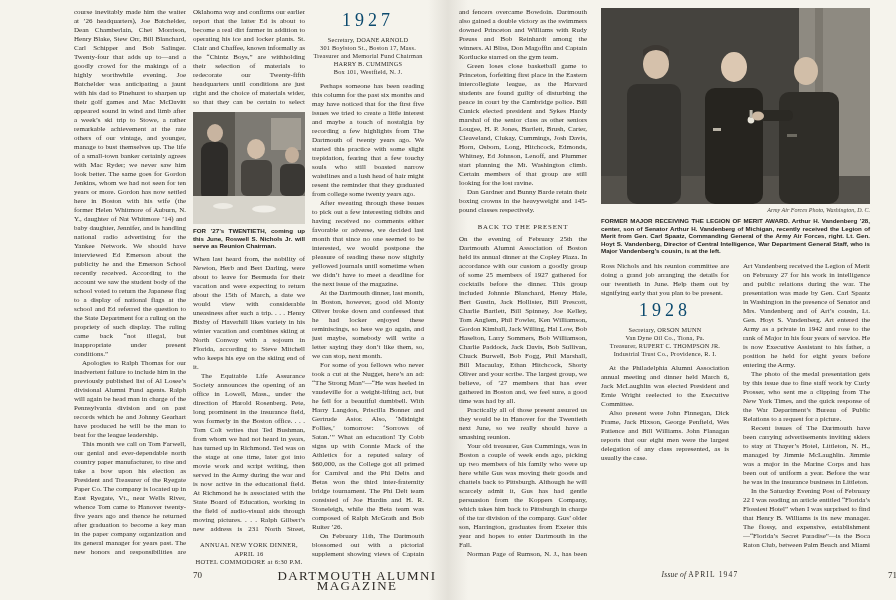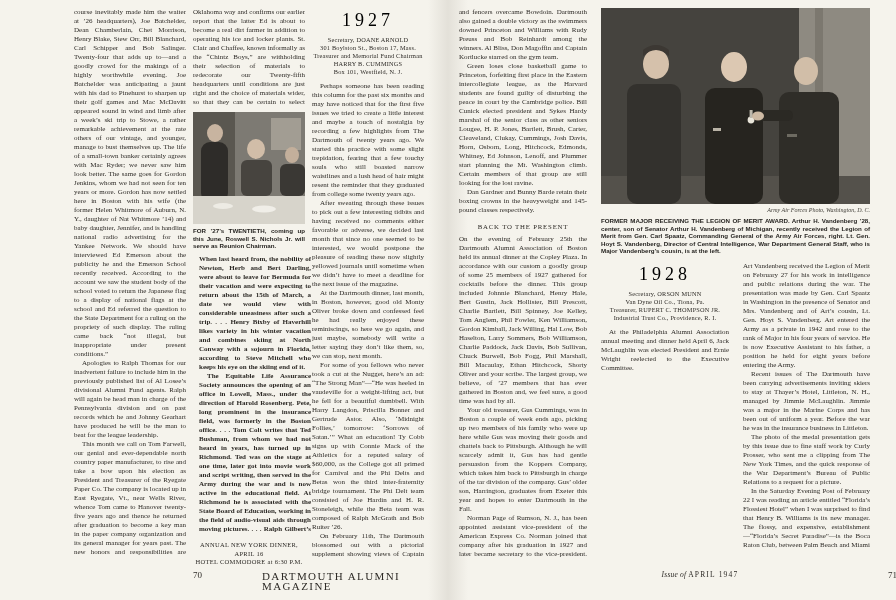--- a/index.html
+++ b/index.html
@@ -16,21 +16,21 @@
   .col {
     position:absolute; overflow:hidden;
     font-size:7px; line-height:9px; text-align:justify;
     hyphens:auto;
   }
   .col p, .bodytext p { margin:0; text-indent:8px; }
   .cont p:first-child { text-indent:0; }
   .bodytext { text-align:justify; }
   .class-heading {
     font-size:18px; line-height:22px; font-weight:400;
-    letter-spacing:4px; text-align:center; margin:1px 0 5px 0; color:#000000;
+    letter-spacing:4px; text-align:center; margin:1px 0 5px 0; color:#0c4a6e;
   }
   .officers { margin:0 0 6px 0; }
   .officer-line {
     margin:0 !important; text-indent:0 !important; text-align:center;
     font-size:6.3px; line-height:8px; letter-spacing:0.2px;
   }
   .subhead {
     text-align:center; font-size:6.8px; line-height:9px;
     letter-spacing:0.8px; margin:7px 0 4px 0; text-indent:0 !important;
   }
@@ -45,22 +45,22 @@
   }
   .notice { position:absolute; }
   .notice-line {
     margin:0 !important; text-indent:0 !important; text-align:center;
     font-size:6.5px; line-height:8.5px; letter-spacing:0.3px;
   }
   .photo { position:absolute; margin:0; padding:0; background:#777; }
   .photo svg { display:block; }
   .footer-num { position:absolute; font-size:9px; line-height:10px; }
   .footer-title {
-    position:absolute; font-size:11px; line-height:10px;
-    letter-spacing:1.4px; text-align:left;
+    position:absolute; font-size:13px; line-height:10px;
+    letter-spacing:1.4px; text-align:center;
   }
   .footer-issue { position:absolute; font-size:7.5px; line-height:10px; text-align:center; }
   .footer-issue .ital { font-style:italic; letter-spacing:0.2px; }
   .footer-issue .caps { letter-spacing:1.2px; }
 </style>
 </head>
 <body>
 
 <div class="spread">
   <div class="gutter"></div>
@@ -87,21 +87,21 @@
       <rect x="87" y="52" width="25" height="32" rx="6" fill="#3a3834"></rect>
       <ellipse cx="99" cy="43" rx="7" ry="8" fill="#c3af9b"></ellipse>
       <rect x="0" y="84" width="112" height="28" fill="#d7d4cb"></rect>
       <ellipse cx="30" cy="94" rx="10" ry="3" fill="#edebe4"></ellipse>
       <ellipse cx="71" cy="97" rx="12" ry="3.5" fill="#f0eee8"></ellipse>
     </svg>
   </figure>
 
   <div class="caption" style="left:193px; top:227px; width:112px;">FOR ’27’s TWENTIETH, coming up this June, Roswell S. Nichols Jr. will serve as Reunion Chairman.</div>
 
-  <div class="col cont" style="left:199px; top:255px; width:112px; height:279px;font-weight:bold;">
+  <div class="col cont" style="left:193px; top:255px; width:112px; height:279px;">
       <p>When last heard from, the nobility of Newton, Herb and Bert Darling, were about to leave for Bermuda for their vacation and were expecting to return about the 15th of March, a date we would view with considerable uneasiness after such a trip. . . . Henry Bixby of Haverhill likes variety in his winter vacation and combines skiing at North Conway with a sojourn in Florida, according to Steve Mitchell who keeps his eye on the skiing end of it.</p>
       <p>The Equitable Life Assurance Society announces the opening of an office in Lowell, Mass., under the direction of Harold Rosenberg. Pete, long prominent in the insurance field, was formerly in the Boston office. . . . Tom Colt writes that Ted Bushman, from whom we had not heard in years, has turned up in Richmond. Ted was on the stage at one time, later got into movie work and script writing, then served in the Army during the war and is now active in the educational field. At Richmond he is associated with the State Board of Education, working in the field of audio-visual aids through moving pictures. . . . Ralph Gilbert’s new address is 231 North Street, Burlington, Vt. . . . Garfield Haslack, at 418 Wayne Avenue, Waynesboro, Va., is a chemical engineer for the Du Pont Company. . . . Joe Traylor is teaching at Deerfield Academy, Deerfield, Mass., and Carroll Penney is now located at the Stonington High School, Stonington, Conn.</p>
     </div>
 
   <div class="notice" style="left:193px; top:541px; width:112px;">
       <p class="notice-line">ANNUAL NEW YORK DINNER, APRIL 16</p>
       <p class="notice-line">HOTEL COMMODORE at 6:30 P.M.</p>
     </div>
 
   <div class="col" style="left:312px; top:8px; width:112px; height:549px; text-align:left;">
@@ -109,35 +109,36 @@
     <div class="officers">
         <p class="officer-line">Secretary, DOANE ARNOLD</p>
         <p class="officer-line">301 Boylston St., Boston 17, Mass.</p>
         <p class="officer-line">Treasurer and Memorial Fund Chairman</p>
         <p class="officer-line">HARRY B. CUMMINGS</p>
         <p class="officer-line">Box 101, Westfield, N. J.</p>
       </div>
     <div class="bodytext">
         <p>Perhaps someone has been reading this column for the past six months and may have noticed that for the first five issues we tried to create a little interest and maybe a touch of nostalgia by recording a few highlights from The Dartmouth of twenty years ago. We started this practice with some slight trepidation, fearing that a few touchy souls who still boasted narrow waistlines and a lush head of hair might resent the reminder that they graduated from college some twenty years ago.</p>
         <p>After sweating through these issues to pick out a few interesting tidbits and having received no comments either favorable or adverse, we decided last month that since no one seemed to be interested, we would postpone the pleasure of reading these now slightly yellowed journals until sometime when we didn’t have to meet a deadline for the next issue of the magazine.</p>
-        <p>At the Dartmouth dinner, last month, in Boston, however, good old Monty Oliver broke down and confessed feel he had really enjoyed these reminiscings, so here we go again, and just maybe, somebody will write a letter saying they don’t like them, so, we can stop, next month.</p>
+        <p>At the Dartmouth dinner, last month, in Boston, however, good old Monty Oliver broke down and confessed that he had locker enjoyed these reminiscings, so here we go again, and just maybe, somebody will write a letter saying they don’t like them, so, we can stop, next month.</p>
         <p>For some of you fellows who never took a cut at the Nugget, here’s an ad: “The Strong Man”—“He was heeled in vaudeville for a weight-lifting act, but he fell for a beautiful dumbbell. With Harry Langdon, Priscilla Bonner and Gertrude Astor. Also, ‘Midnight Follies,’ tomorrow: ‘Sorrows of Satan.’” What an education! Ty Cobb signs up with Connie Mack of the Athletics for a reputed salary of $60,000, as the College got all primed for Carnival and the Phi Delts and Betas won the third inter-fraternity bridge tournament. The Phi Delt team consisted of Joe Hardin and H. R. Stoneleigh, while the Beta team was composed of Ralph McGrath and Bob Ruiter ’26.</p>
         <p>On February 11th, The Dartmouth blossomed out with a pictorial supplement showing views of Captain Hardy, Pitchen and Ballantine of the hockey, basketball and swimming teams together with a flock of ads aimed at the female contingent who had invaded Hanover for Carnival. The Co-op, claiming to be “Headquarters for the Queen,” suggested skating socks and minor accessories, while Hanover’s leading haberdashery urged the gals to rent snowshoes for the weekend.</p>
       </div>
   </div>
 
   <div class="col cont" style="left:459px; top:8px; width:128px; height:549px; ">
     <div>
         <p>and fencers overcame Bowdoin. Dartmouth also gained a double victory as the swimmers downed Princeton and Williams with Rudy Preuss and Bob Reinhardt among the winners. Al Bliss, Don Magoffin and Captain Kortlucke starred on the gym team.</p>
         <p>Green loses close basketball game to Princeton, forfeiting first place in the Eastern intercollegiate league, as the Harvard students are found guilty of disturbing the peace in court by the Cambridge police. Bill Cunick elected president and Sykes Hardy marshal of the senior class as other seniors Lougee, H. P. Jones, Bartlett, Brush, Carter, Cleaveland, Clukay, Cummings, Josh Davis, Horn, Osborn, Long, Hitchcock, Edmonds, Whitney, Ed Johnson, Lenoff, and Plummer start planning the Mt. Washington climb. Certain members of that group are still looking for the lost ravine.</p>
         <p>Dan Gardner and Bunny Barde retain their boxing crowns in the heavyweight and 145-pound classes respectively.</p>
       </div>
     <div class="subhead">BACK TO THE PRESENT</div>
     <div>
         <p>On the evening of February 25th the Dartmouth Alumni Association of Boston held its annual dinner at the Copley Plaza. In accordance with our custom a goodly group of some 25 members of 1927 gathered for cocktails before the dinner. This group included Johnnie Blanchard, Henry Hale, Bert Gustin, Jack Hollister, Bill Prescott, Charlie Bartlett, Bill Spinney, Joe Kelley, Tom Anglem, Phil Fowler, Ken Williamson, Gordon Kimball, Jack Willing, Hal Low, Bob Haselton, Larry Sommers, Bob Williamson, Charlie Paddock, Jack Davis, Bob Sullivan, Chuck Burwell, Bob Fogg, Phil Marshall, Bill Macaulay, Ethan Hitchcock, Shorty Oliver and your scribe. The largest group, we believe, of ’27 members that has ever gathered in Boston and, we feel sure, a good time was had by all.</p>
+        <p>Practically all of those present assured us they would be in Hanover for the Twentieth next June, so we really should have a smashing reunion.</p>
         <p>Your old treasurer, Gus Cummings, was in Boston a couple of week ends ago, picking up two members of his family who were up here while Gus was moving their goods and chattels back to Pittsburgh. Although he will scarcely admit it, Gus has had gentle persuasion from the Koppers Company, which takes him back to Pittsburgh in charge of the tar division of the company. Gus’ older son, Harrington, graduates from Exeter this year and hopes to enter Dartmouth in the Fall.</p>
         <p>Norman Page of Rumson, N. J., has been appointed assistant vice-president of the American Express Co. Norman joined that company after his graduation in 1927 and later became secretary to the vice-president. In 1937 he was elected Assistant Secretary, a position he retains in addition to his new appointment.</p>
       </div>
   </div>
 
   <figure class="photo" style="left:601px; top:8px; width:269px; height:196px;">
     <svg width="269" height="196" viewBox="0 0 269 196">
       <rect width="269" height="196" fill="#45433e"></rect>
       <rect x="198" y="0" width="71" height="196" fill="#8e8a81"></rect>
       <rect x="214" y="0" width="8" height="196" fill="#7c786f"></rect>
@@ -157,37 +158,39 @@
       <rect x="186" y="126" width="10" height="3" fill="#6d6a61"></rect>
     </svg>
   </figure>
 
   <div class="credit" style="left:601px; top:206px; width:269px;">Army Air Forces Photo, Washington, D. C.</div>
 
   <div class="caption" style="left:601px; top:217px; width:269px;">FORMER MAJOR RECEIVING THE LEGION OF MERIT AWARD. Arthur H. Vandenberg ’28, center, son of Senator Arthur H. Vandenberg of Michigan, recently received the Legion of Merit from Gen. Carl Spaatz, Commanding General of the Army Air Forces, right. Lt. Gen. Hoyt S. Vandenberg, Director of Central Intelligence, War Department General Staff, who is Major Vandenberg’s cousin, is at the left.</div>
 
   <div class="col" style="left:601px; top:262px; width:128px; height:288px; text-align:justify;">
     <div class="cont">
+        <p>Ross Nichols and his reunion committee are doing a grand job arranging the details for our twentieth in June. Help them out by signifying early that you plan to be present.</p>
       </div>
     <div class="class-heading">1928</div>
     <div class="officers">
         <p class="officer-line">Secretary, ORSON MUNN</p>
         <p class="officer-line">Van Dyne Oil Co., Tiona, Pa.</p>
         <p class="officer-line">Treasurer, RUPERT C. THOMPSON JR.</p>
         <p class="officer-line">Industrial Trust Co., Providence, R. I.</p>
       </div>
     <div class="bodytext">
-        <p>At the Philadelphia Alumni Association annual meeting and dinner held April 6, Jack McLaughlin was elected President and Ernie Wright reelected to the Executive Committee.</p>
+        <p>At the Philadelphia Alumni Association annual meeting and dinner held March 6, Jack McLaughlin was elected President and Ernie Wright reelected to the Executive Committee.</p>
+        <p>Also present were John Finnegan, Dick Frame, Jack Hixson, George Penfield, Wes Patience and Bill Williams. John Flanagan reports that our eight men were the largest delegation of any class represented, as is usually the case.</p>
       </div>
   </div>
 
   <div class="col cont" style="left:743px; top:262px; width:127px; height:288px;">
       <p>Art Vandenberg received the Legion of Merit on February 27 for his work in intelligence and public relations during the war. The presentation was made by Gen. Carl Spaatz in Washington in the presence of Senator and Mrs. Vandenberg and of Art’s cousin, Lt. Gen. Hoyt S. Vandenberg. Art entered the Army as a private in 1942 and rose to the rank of Major in his four years of service. He is now Executive Assistant to his father, a position he held for eight years before entering the Army.</p>
+      <p>The photo of the medal presentation gets by this issue due to fine staff work by Curly Prosser, who sent me a clipping from The New York Times, and the quick response of the War Department’s Bureau of Public Relations to a request for a picture.</p>
       <p>Recent issues of The Dartmouth have been carrying advertisements inviting skiers to stay at Thayer’s Hotel, Littleton, N. H., managed by Jimmie McLaughlin. Jimmie was a major in the Marine Corps and has been out of uniform a year. Before the war he was in the insurance business in Littleton.</p>
-      <p>The photo of the medal presentation gets by this issue due to fine staff work by Curly Prosser, who sent me a clipping from The New York Times, and the quick response of the War Department’s Bureau of Public Relations to a request for a picture.</p>
       <p>In the Saturday Evening Post of February 22 I was reading an article entitled “Florida’s Flossiest Hotel” when I was surprised to find that Henry B. Williams is its new manager. The flossy, and expensive, establishment—“Florida’s Secret Paradise”—is the Boca Raton Club, between Palm Beach and Miami Beach. In one of the colored pictures I recognized Henry’s two boys, Denny and Stuart, sitting on the edge of the swimming pool—excuse me, one of the hotel’s two pools.</p>
     </div>
 
   <div class="footer-num" style="left:193px; top:570px;">70</div>
   <div class="footer-title" style="left:262px; top:571px; width:190px;">DARTMOUTH ALUMNI MAGAZINE</div>
   <div class="footer-issue" style="left:600px; top:570px; width:200px;">
     <span class="ital">Issue of</span>
     <span class="caps">APRIL 1947</span>
   </div>
   <div class="footer-num" style="left:888px; top:570px;">71</div>

